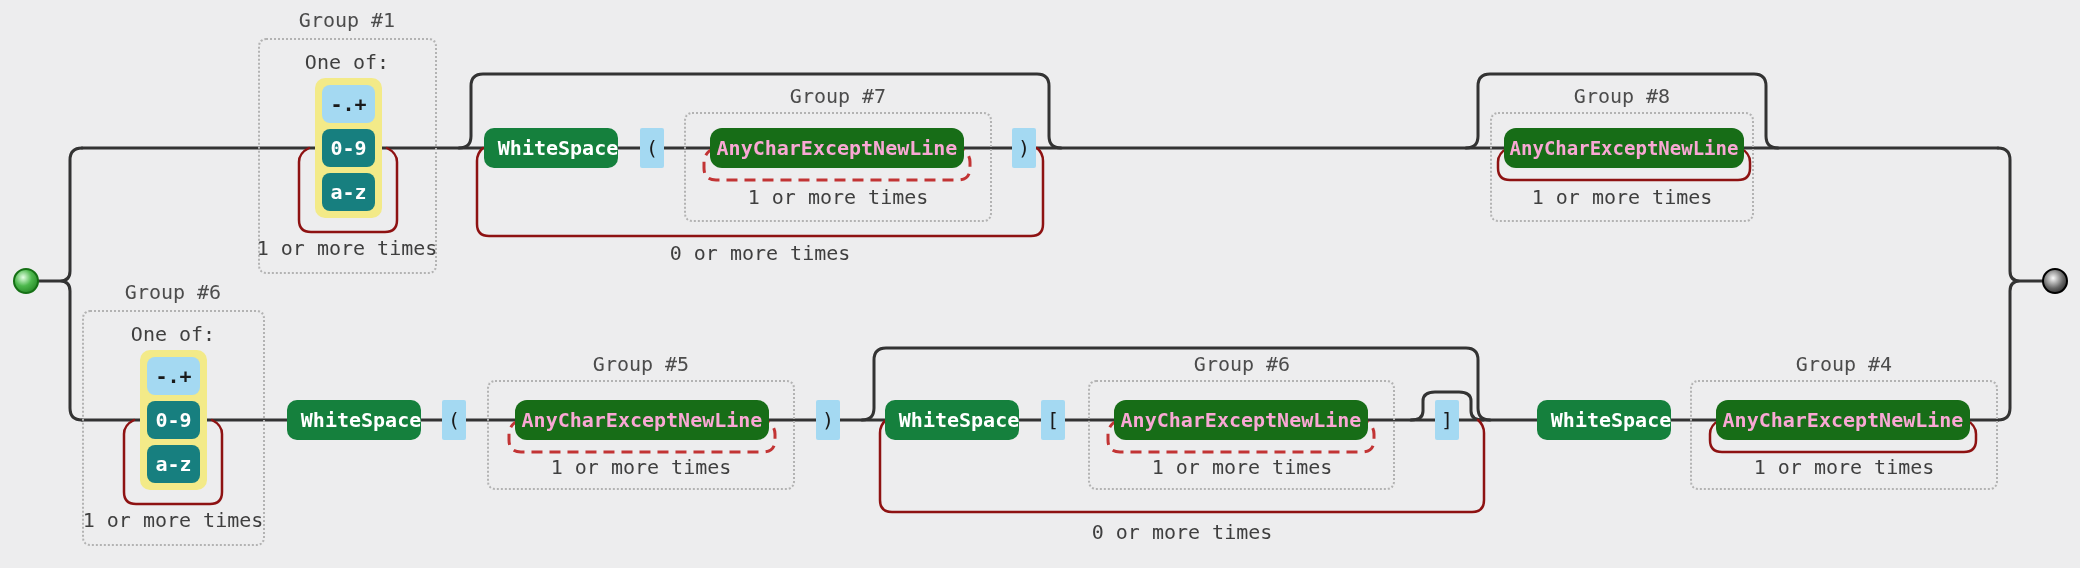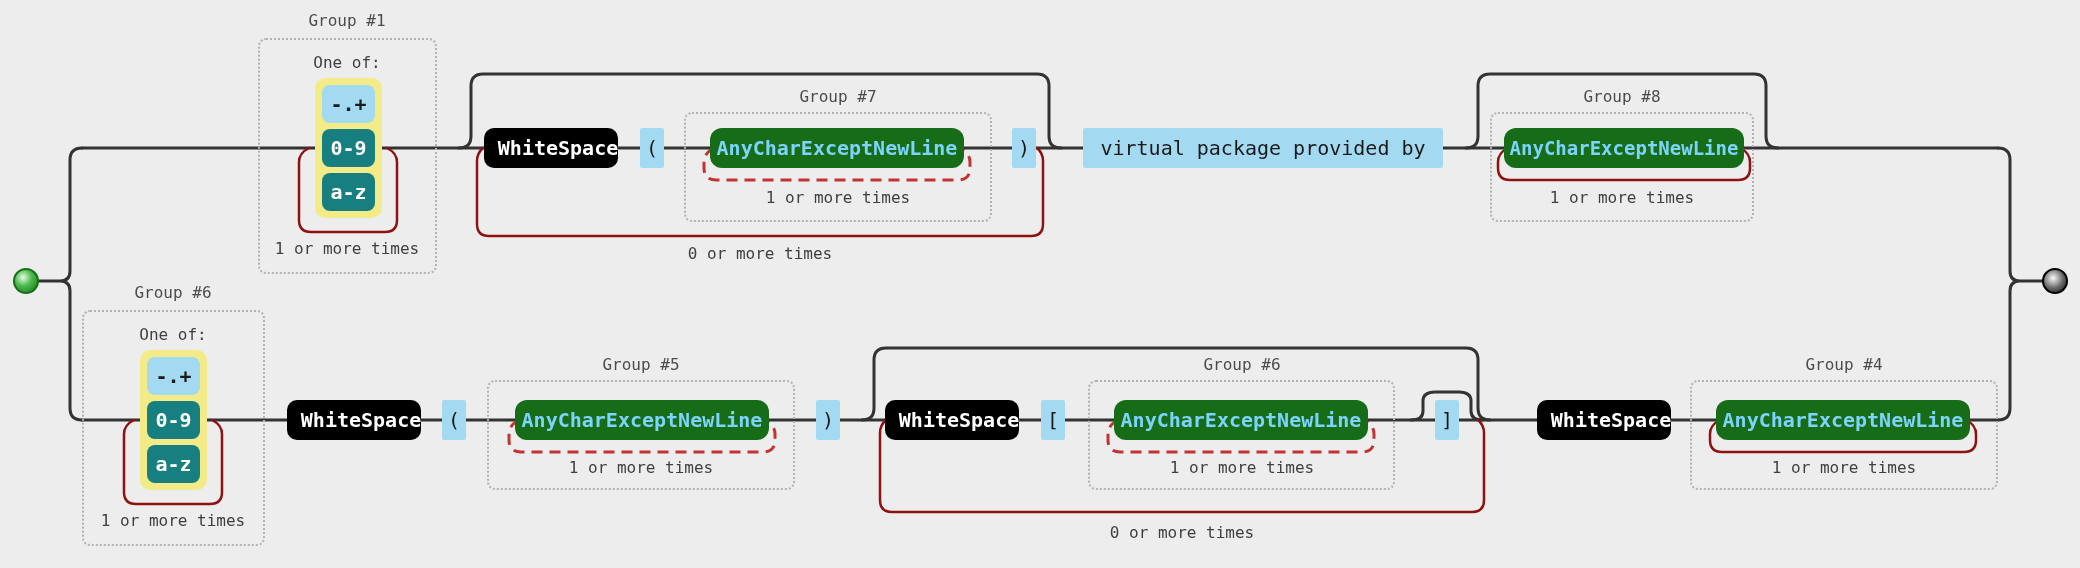--- a/index.html
+++ b/index.html
@@ -3,28 +3,28 @@
 <meta charset="utf-8">
 <style>
   html,body { margin:0; padding:0; background:#ededee; }
   .canvas {
     position:relative; width:2080px; height:568px; background:#ededee;
     font-family:"DejaVu Sans Mono","Liberation Mono",monospace; overflow:hidden;
   }
   .lines { position:absolute; left:0; top:0; width:2080px; height:568px; }
   .box { position:absolute; display:flex; align-items:center; justify-content:center;
          box-sizing:border-box; white-space:nowrap; }
-  .node-green  { background:#000000; color:#ffffff; font-weight:bold; font-size:20px; border-radius:10px;padding-left:14px; }
-  .node-dgreen { background:#176d17; color:#7dd3fc; font-weight:bold; font-size:20px; border-radius:12px; }
+  .node-green  { background:#15803d; color:#ffffff; font-weight:bold; font-size:20px; border-radius:10px;padding-left:14px; }
+  .node-dgreen { background:#176d17; color:#f9a8d4; font-weight:bold; font-size:20px; border-radius:12px; }
   .node-teal   { background:#177f7f; color:#ffffff; font-weight:bold; font-size:20px; border-radius:8px; }
   .node-blue   { background:#a4d9f2; color:#1a1a1a; font-size:20px; border-radius:2px; }
   .node-blue-rounded { background:#a4d9f2; color:#1a1a1a; font-weight:bold; font-size:20px; border-radius:8px; }
   .charset-wrap { background:#f3ea88; border-radius:10px; }
   .group-box   { border:2px dotted #b3b3b3; border-radius:8px; }
-  .lbl { position:absolute; transform:translate(-50%,-50%); font-size:16px;
+  .lbl { position:absolute; transform:translate(-50%,-50%); font-size:20px;
          color:#3f3f3f; white-space:nowrap; }
   .lbl.group { color:#4c4c4c; }
 </style>
 </head>
 <body>
 
 <div class="canvas">
 
   <svg class="lines" viewBox="0 0 2080 568">
     <defs>
@@ -97,21 +97,20 @@
   <div class="box charset-wrap" style="left:140px;top:350px;width:67px;height:140px;"></div>
   <div class="box node-blue-rounded" style="left:147px;top:357px;width:53px;height:38px;">-.+</div>
   <div class="box node-teal" style="left:147px;top:401px;width:53px;height:38px;">0-9</div>
   <div class="box node-teal" style="left:147px;top:445px;width:53px;height:38px;">a-z</div>
   <div class="lbl" style="left:173px;top:520px;">1 or more times</div>
 
   <div class="box node-green" style="left:484px;top:128px;width:134px;height:40px;">WhiteSpace</div>
   <div class="box node-blue" style="left:640px;top:128px;width:24px;height:40px;">(</div>
   <div class="box node-dgreen" style="left:710px;top:128px;width:254px;height:40px;">AnyCharExceptNewLine</div>
   <div class="box node-blue" style="left:1012px;top:128px;width:24px;height:40px;">)</div>
-  <div class="box node-blue" style="left:1083px;top:128px;width:360px;height:40px;">virtual package provided by</div>
   <div class="box node-dgreen" style="left:1504px;top:128px;width:240px;height:40px;font-size:19px;">AnyCharExceptNewLine</div>
 
   <div class="lbl" style="left:838px;top:197px;">1 or more times</div>
   <div class="lbl" style="left:760px;top:253px;">0 or more times</div>
   <div class="lbl" style="left:1622px;top:197px;">1 or more times</div>
 
   <div class="box node-green" style="left:287px;top:400px;width:134px;height:40px;">WhiteSpace</div>
   <div class="box node-blue" style="left:442px;top:400px;width:24px;height:40px;">(</div>
   <div class="box node-dgreen" style="left:515px;top:400px;width:254px;height:40px;">AnyCharExceptNewLine</div>
   <div class="box node-blue" style="left:816px;top:400px;width:24px;height:40px;">)</div>

